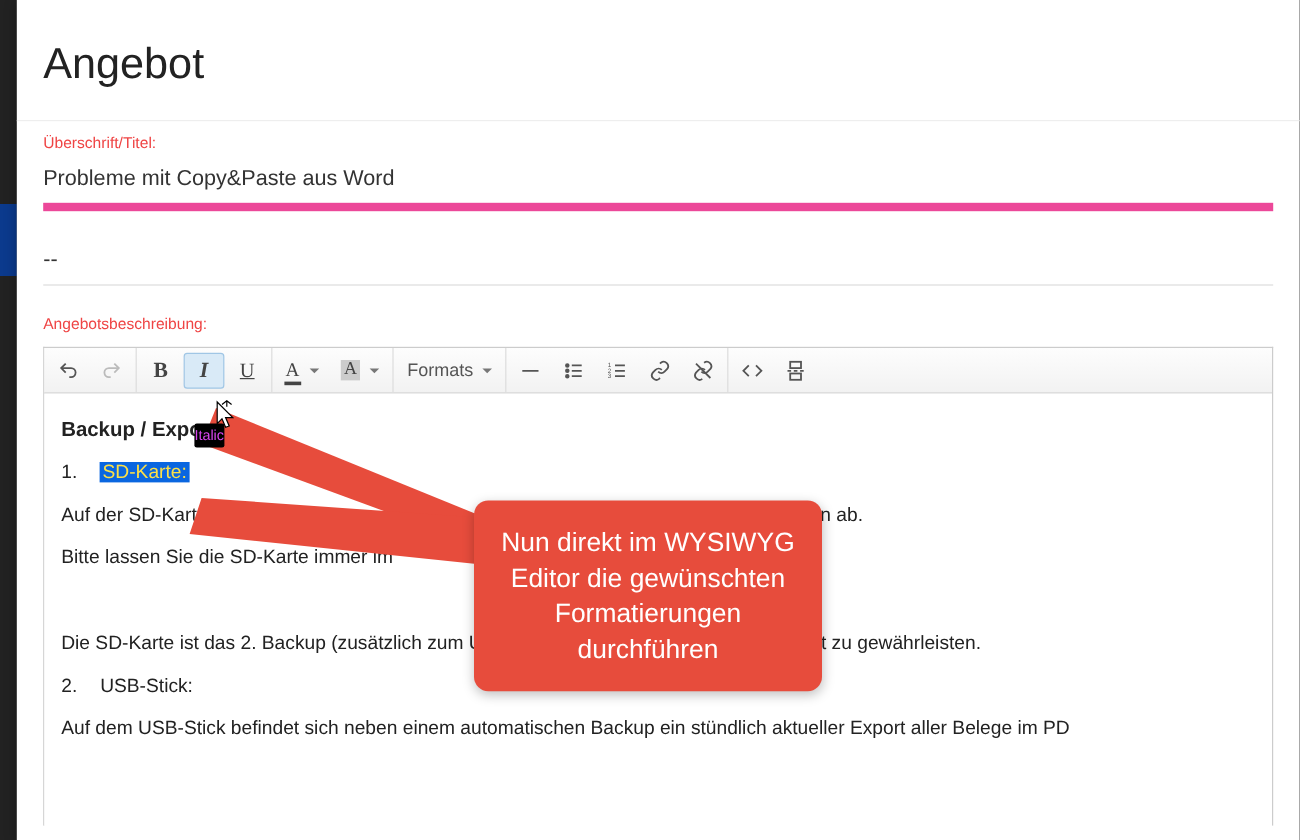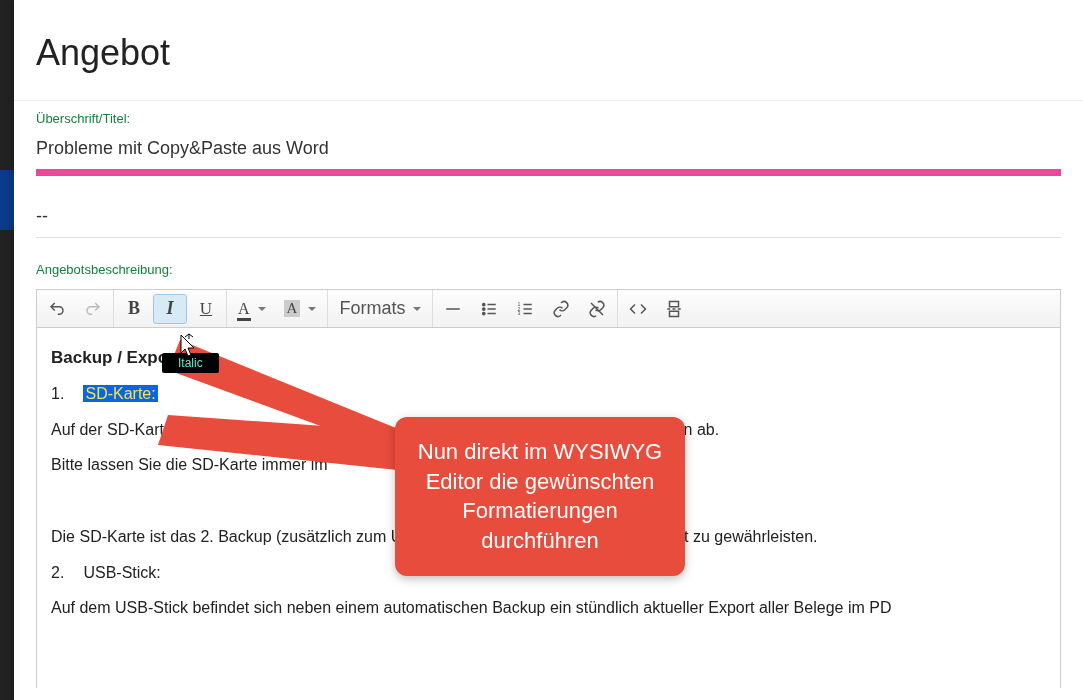--- a/index.html
+++ b/index.html
@@ -7,21 +7,21 @@
   .backdrop { position: absolute; inset: 0; background: #222; }
   .blue-strip { position: absolute; left: 0; top: 170px; width: 14px; height: 60px; background: #0b3a8d; }
   .modal {
     position: absolute; left: 14px; top: 0; right: 0; bottom: 0;
     background: #fff; box-shadow: 0 2px 10px rgba(0,0,0,.3);
   }
   .modal-header { padding: 32px 22px 26px 22px; }
   .modal-header h1 { font-size: 36px; font-weight: 400; color: #222; }
   .divider-light { height: 1px; background: #eee; }
   .form-section { padding: 10px 22px 14px 22px; }
-  .field-label { font-size: 13px; color: #15803d; margin-bottom: 6px; }
+  .field-label { font-size: 13px; color: #ef4444; margin-bottom: 6px; }
   .field-input {
     width: 100%; border: none; border-bottom: 7px solid #ec4899;
     font-size: 18px; color: #333; padding: 6px 0 10px 0; outline: none;
     background: transparent;
   }
   .select-row { display: flex; align-items: center; position: relative; }
   .select-value {
     width: 100%; border-bottom: 1px solid #ddd;
     font-size: 18px; color: #333; padding: 6px 0 10px 0;
   }
@@ -38,36 +38,36 @@
     width: 34px; height: 30px; margin: 0 1px; border-radius: 3px;
     cursor: pointer; position: relative;
   }
   .tb-btn.wide { width: auto; padding: 0 8px; gap: 4px; }
   .tb-btn.active { background: #d9eaf7; border: 1px solid #a0c6e5; }
   .caret-down {
     display: inline-block; width: 0; height: 0;
     border-left: 4px solid transparent; border-right: 4px solid transparent;
     border-top: 4px solid #777; margin-left: 4px;
   }
-  .formats-label { font-size: 18px; color: #555; }
+  .formats-label { font-size: 15px; color: #555; }
   .ico svg { display: block; }
   .editor-body {
     padding: 16px 14px; font-family: Verdana, Geneva, sans-serif;
     font-size: 16px; color: #222; line-height: 1.6; height: 360px; overflow: hidden;
     background: #fff; position: relative;
   }
   .editor-body .content-heading { font-weight: bold; margin-bottom: 10px; font-size: 17px; }
   .editor-body p { margin: 10px 0; }
   .li-row { margin: 10px 0; }
   .li-num { display: inline-block; width: 28px; color: #222; }
   .sel { background: #0a66e0; color: #fde047; padding: 0 2px; }
   
   .tooltip {
     position: absolute; left: 162px; top: 353px;
-    background: #000; color: #5eead4; font-size: 12px; padding: 3px 16px;
+    background: #000; color: #d946ef; font-size: 12px; padding: 3px 0;
     border-radius: 2px; z-index: 30;
   }
   
   .cursor {
     position: absolute; left: 179px; top: 333px; z-index: 40;
     pointer-events: none;
   }
   
   .callout {
     position: absolute; left: 395px; top: 417px;

